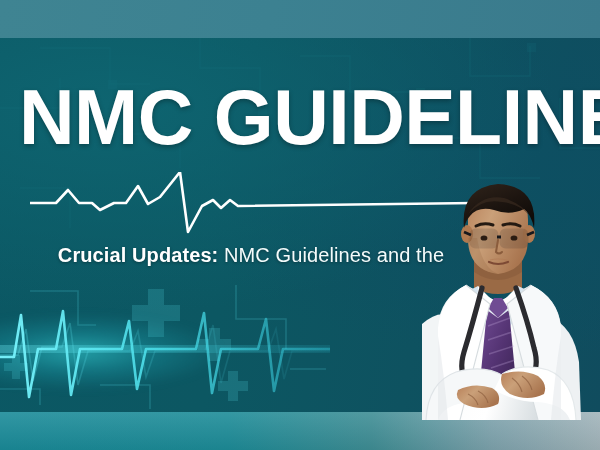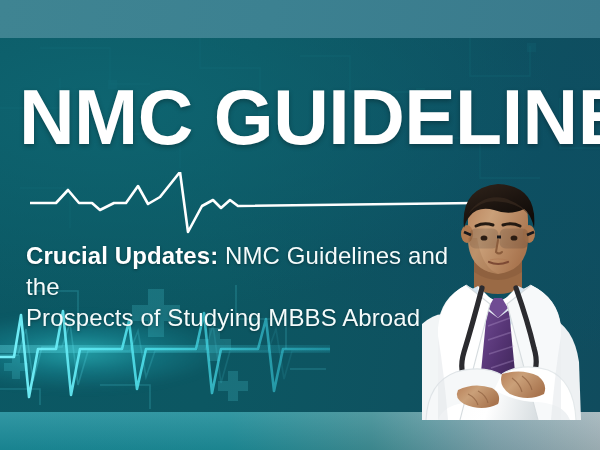--- a/index.html
+++ b/index.html
@@ -58,23 +58,24 @@
     white-space:nowrap;
     text-shadow:0 2px 5px rgba(0,0,0,.30);
   }
 
   
   .ecg-line{position:absolute;left:30px;top:172px;width:445px;height:62px;}
 
   
   .subtitle{
     position:absolute;left:26px;top:240px;width:450px;
-    color:#f4fbfb;font-size:24px;line-height:31px;
+    color:#f4fbfb;font-size:20px;line-height:31px;
     letter-spacing:.1px;font-weight:400;
     text-shadow:0 1px 3px rgba(0,0,0,.35);
+    text-align:center;
   }
   .subtitle b{font-weight:700;color:#ffffff;}
   .sub-l2{display:block;}
 
   
   .doctor{position:absolute;left:398px;top:176px;width:206px;height:244px;}
 </style>
 </head>
 <body>
 
@@ -141,21 +142,20 @@
   </svg>
 
   <div class="title">NMC GUIDELINES</div>
 
   <svg class="ecg-line" viewBox="0 0 445 62">
     <path d="M0 31 L26 31 L38 18 L49 31 L62 31 L70 38 L84 31 L96 31 L108 14 L118 32 L130 25 L150 0 L158 60 L172 34 L183 28 L191 36 L200 28 L208 34 L445 31" fill="none" stroke="#ffffff" stroke-width="2.6" stroke-linecap="round" stroke-linejoin="round"></path>
   </svg>
 
   <div class="subtitle">
     <span><b>Crucial Updates:</b><span> NMC Guidelines and the</span></span>
-    <span class="sub-l2">Prospects of Studying MBBS Abroad</span>
   </div>
 
   <div class="band-bottom"></div>
 
   <svg class="doctor" viewBox="0 0 206 244">
     <defs>
       <linearGradient id="coatG" x1="0" y1="0" x2="1" y2="0.3">
         <stop offset="0%" stop-color="#e2e6e8"></stop>
         <stop offset="22%" stop-color="#fbfcfc"></stop>
         <stop offset="62%" stop-color="#ffffff"></stop>

